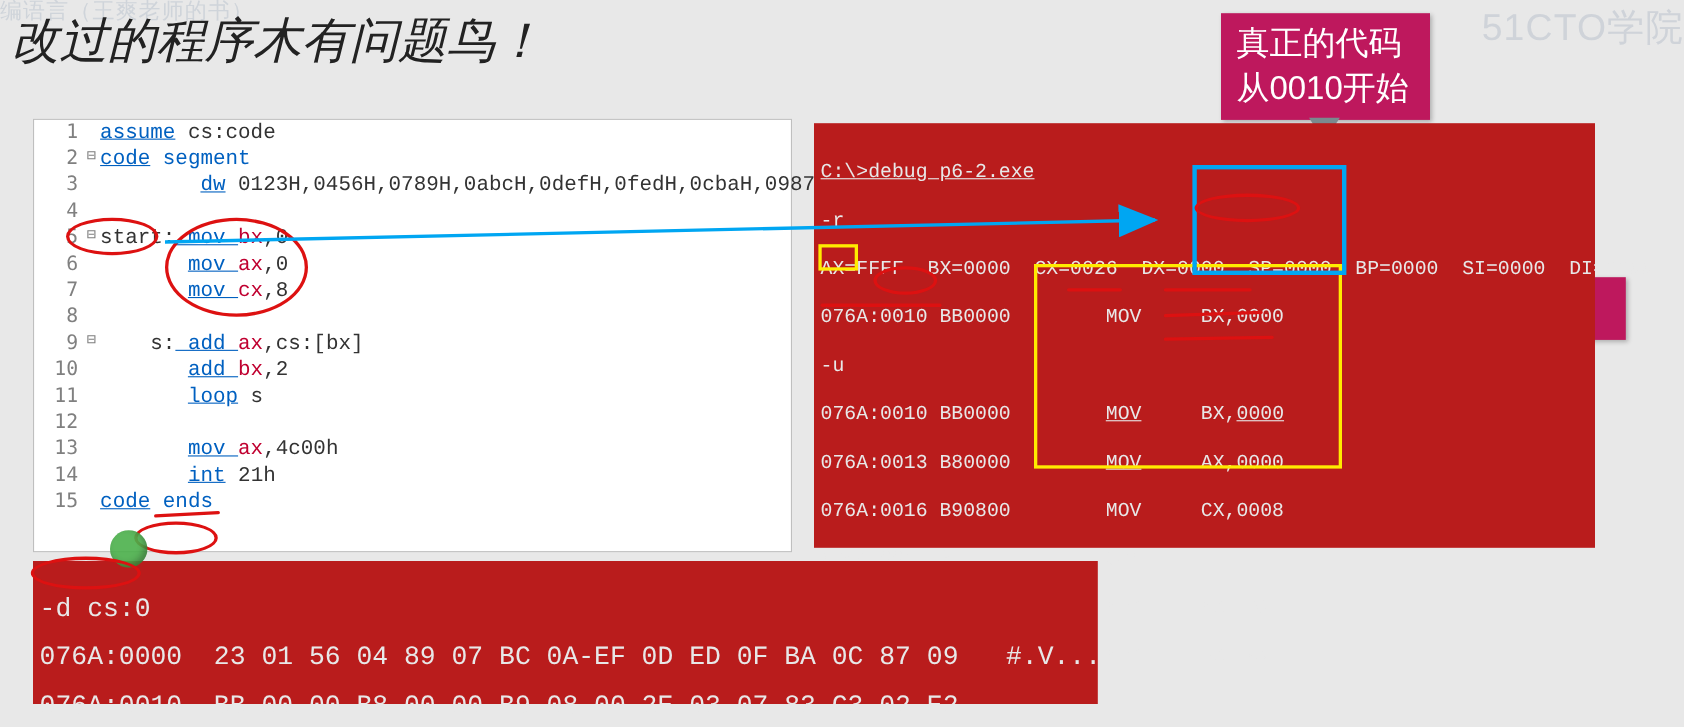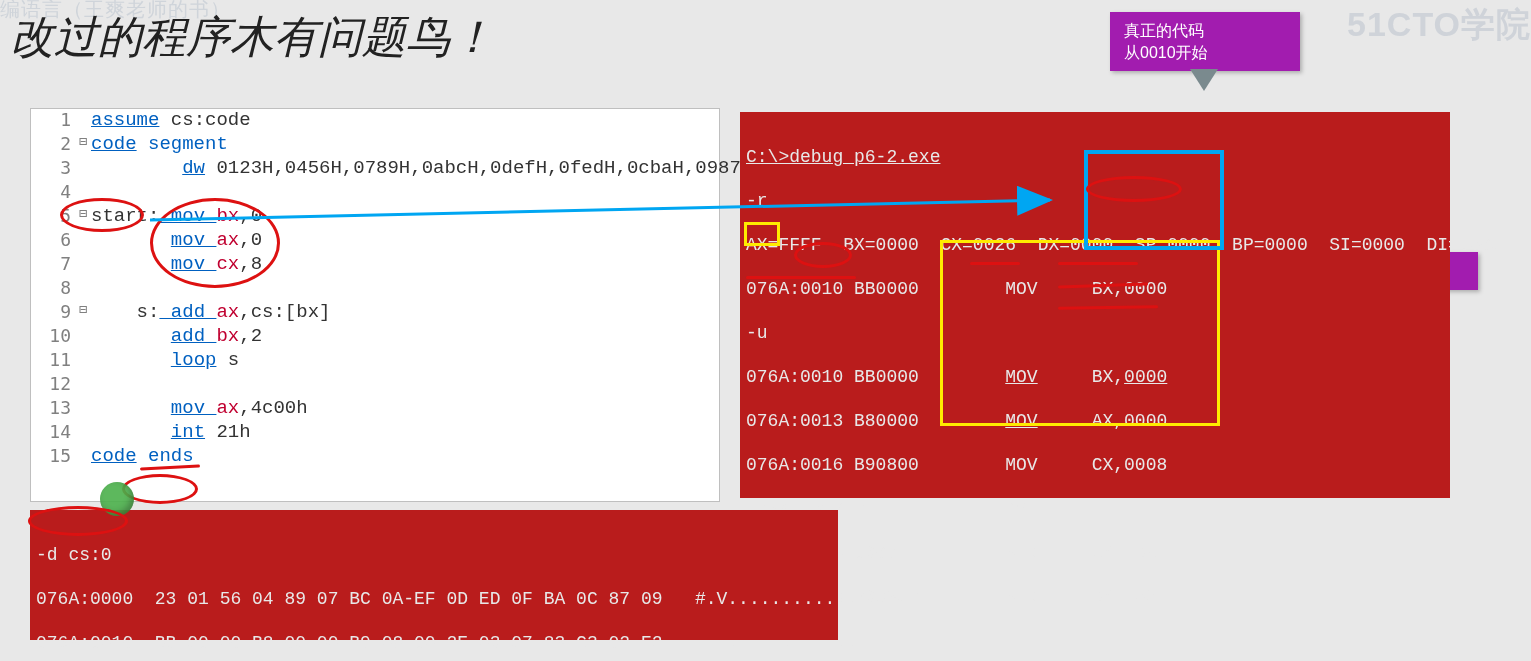--- a/index.html
+++ b/index.html
@@ -19,39 +19,39 @@
     left: 0;
     font-size: 20px;
     color: #cfd4da;
     letter-spacing: 1px;
   }
   .watermark {
     position: absolute;
     top: 2px;
     right: 0;
     font-size: 34px;
-    font-weight: 700;
+    font-weight: 400;
     color: #cfd3d9;
     letter-spacing: 1px;
   }
   .headline {
     position: absolute;
     top: 8px;
     left: 10px;
     font-size: 44px;
     font-family: "KaiTi","STKaiti","Microsoft YaHei",serif;
     font-style: italic;
     color: #222;
   }
   
   .callout {
     position: absolute;
-    background: #a21caf;
+    background: #be185d;
     color: #fff;
-    font-size: 16px;
+    font-size: 30px;
     padding: 8px 14px;
     line-height: 1.35;
     box-shadow: 2px 2px 4px rgba(0,0,0,0.25);
   }
   .callout .tri {
     position: absolute;
     width: 0; height: 0;
   }
   .callout1 { top: 12px; left: 1110px; width: 190px; }
   .callout1 .tri {
@@ -110,21 +110,21 @@
     font-family: "Lucida Console","Courier New",monospace;
     font-size: 18px;
     line-height: 22px;
     white-space: pre;
     padding: 12px 6px;
   }
   .term1 { top:112px; left:740px; width:710px; height:386px; }
   .term-line { display:block; }
   .term-u { text-decoration: underline; }
   
-  .term2 { top:510px; left:30px; width:808px; height:130px; font-size:18px; line-height:22px; }
+  .term2 { top:510px; left:30px; width:968px; height:130px; font-size:24px; line-height:22px; }
   
   .overlay { position:absolute; pointer-events:none; }
   .red-oval { border:3px solid #D11; border-radius:50%; }
   .red-line { background:#D11; height:3px; border-radius:2px; }
   .yellow-box { border:3px solid #FFEB00; }
   .blue-box  { border:4px solid #00A6F2; }
   .green-dot {
     width:34px; height:34px; border-radius:50%;
     background:#4CB14C; opacity:0.9;
     box-shadow: inset -3px -3px 6px rgba(0,0,0,0.3);

